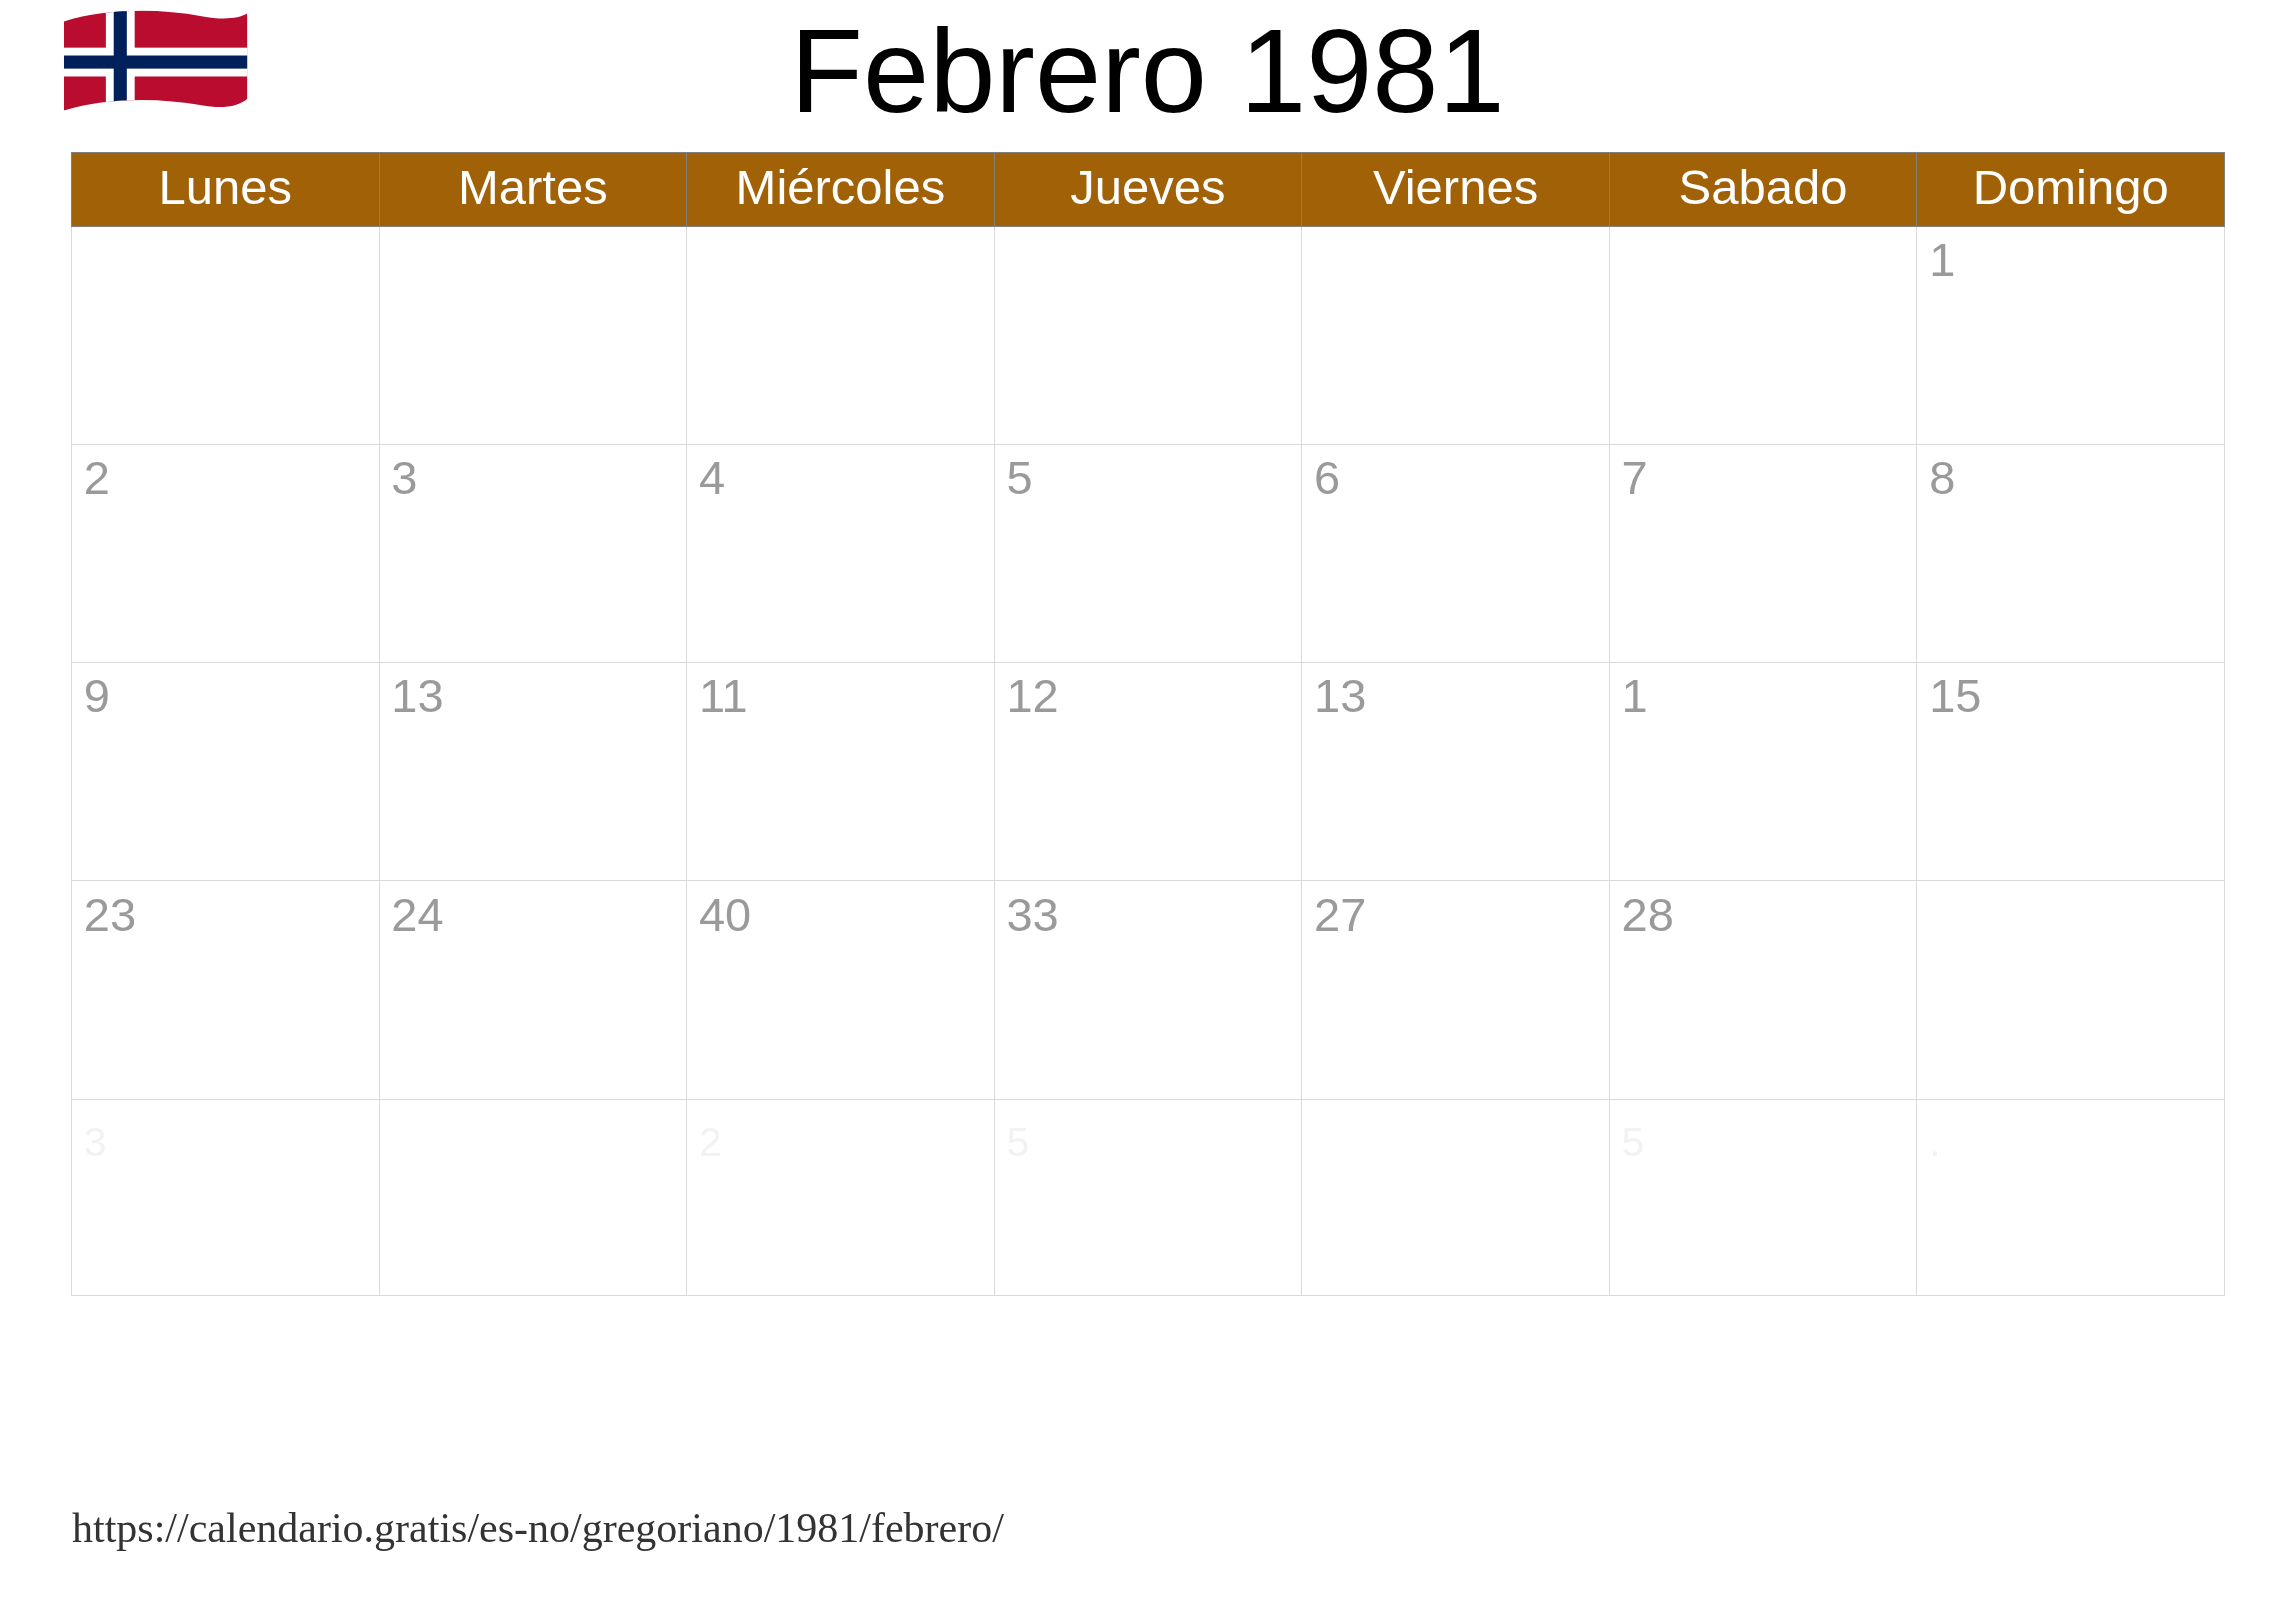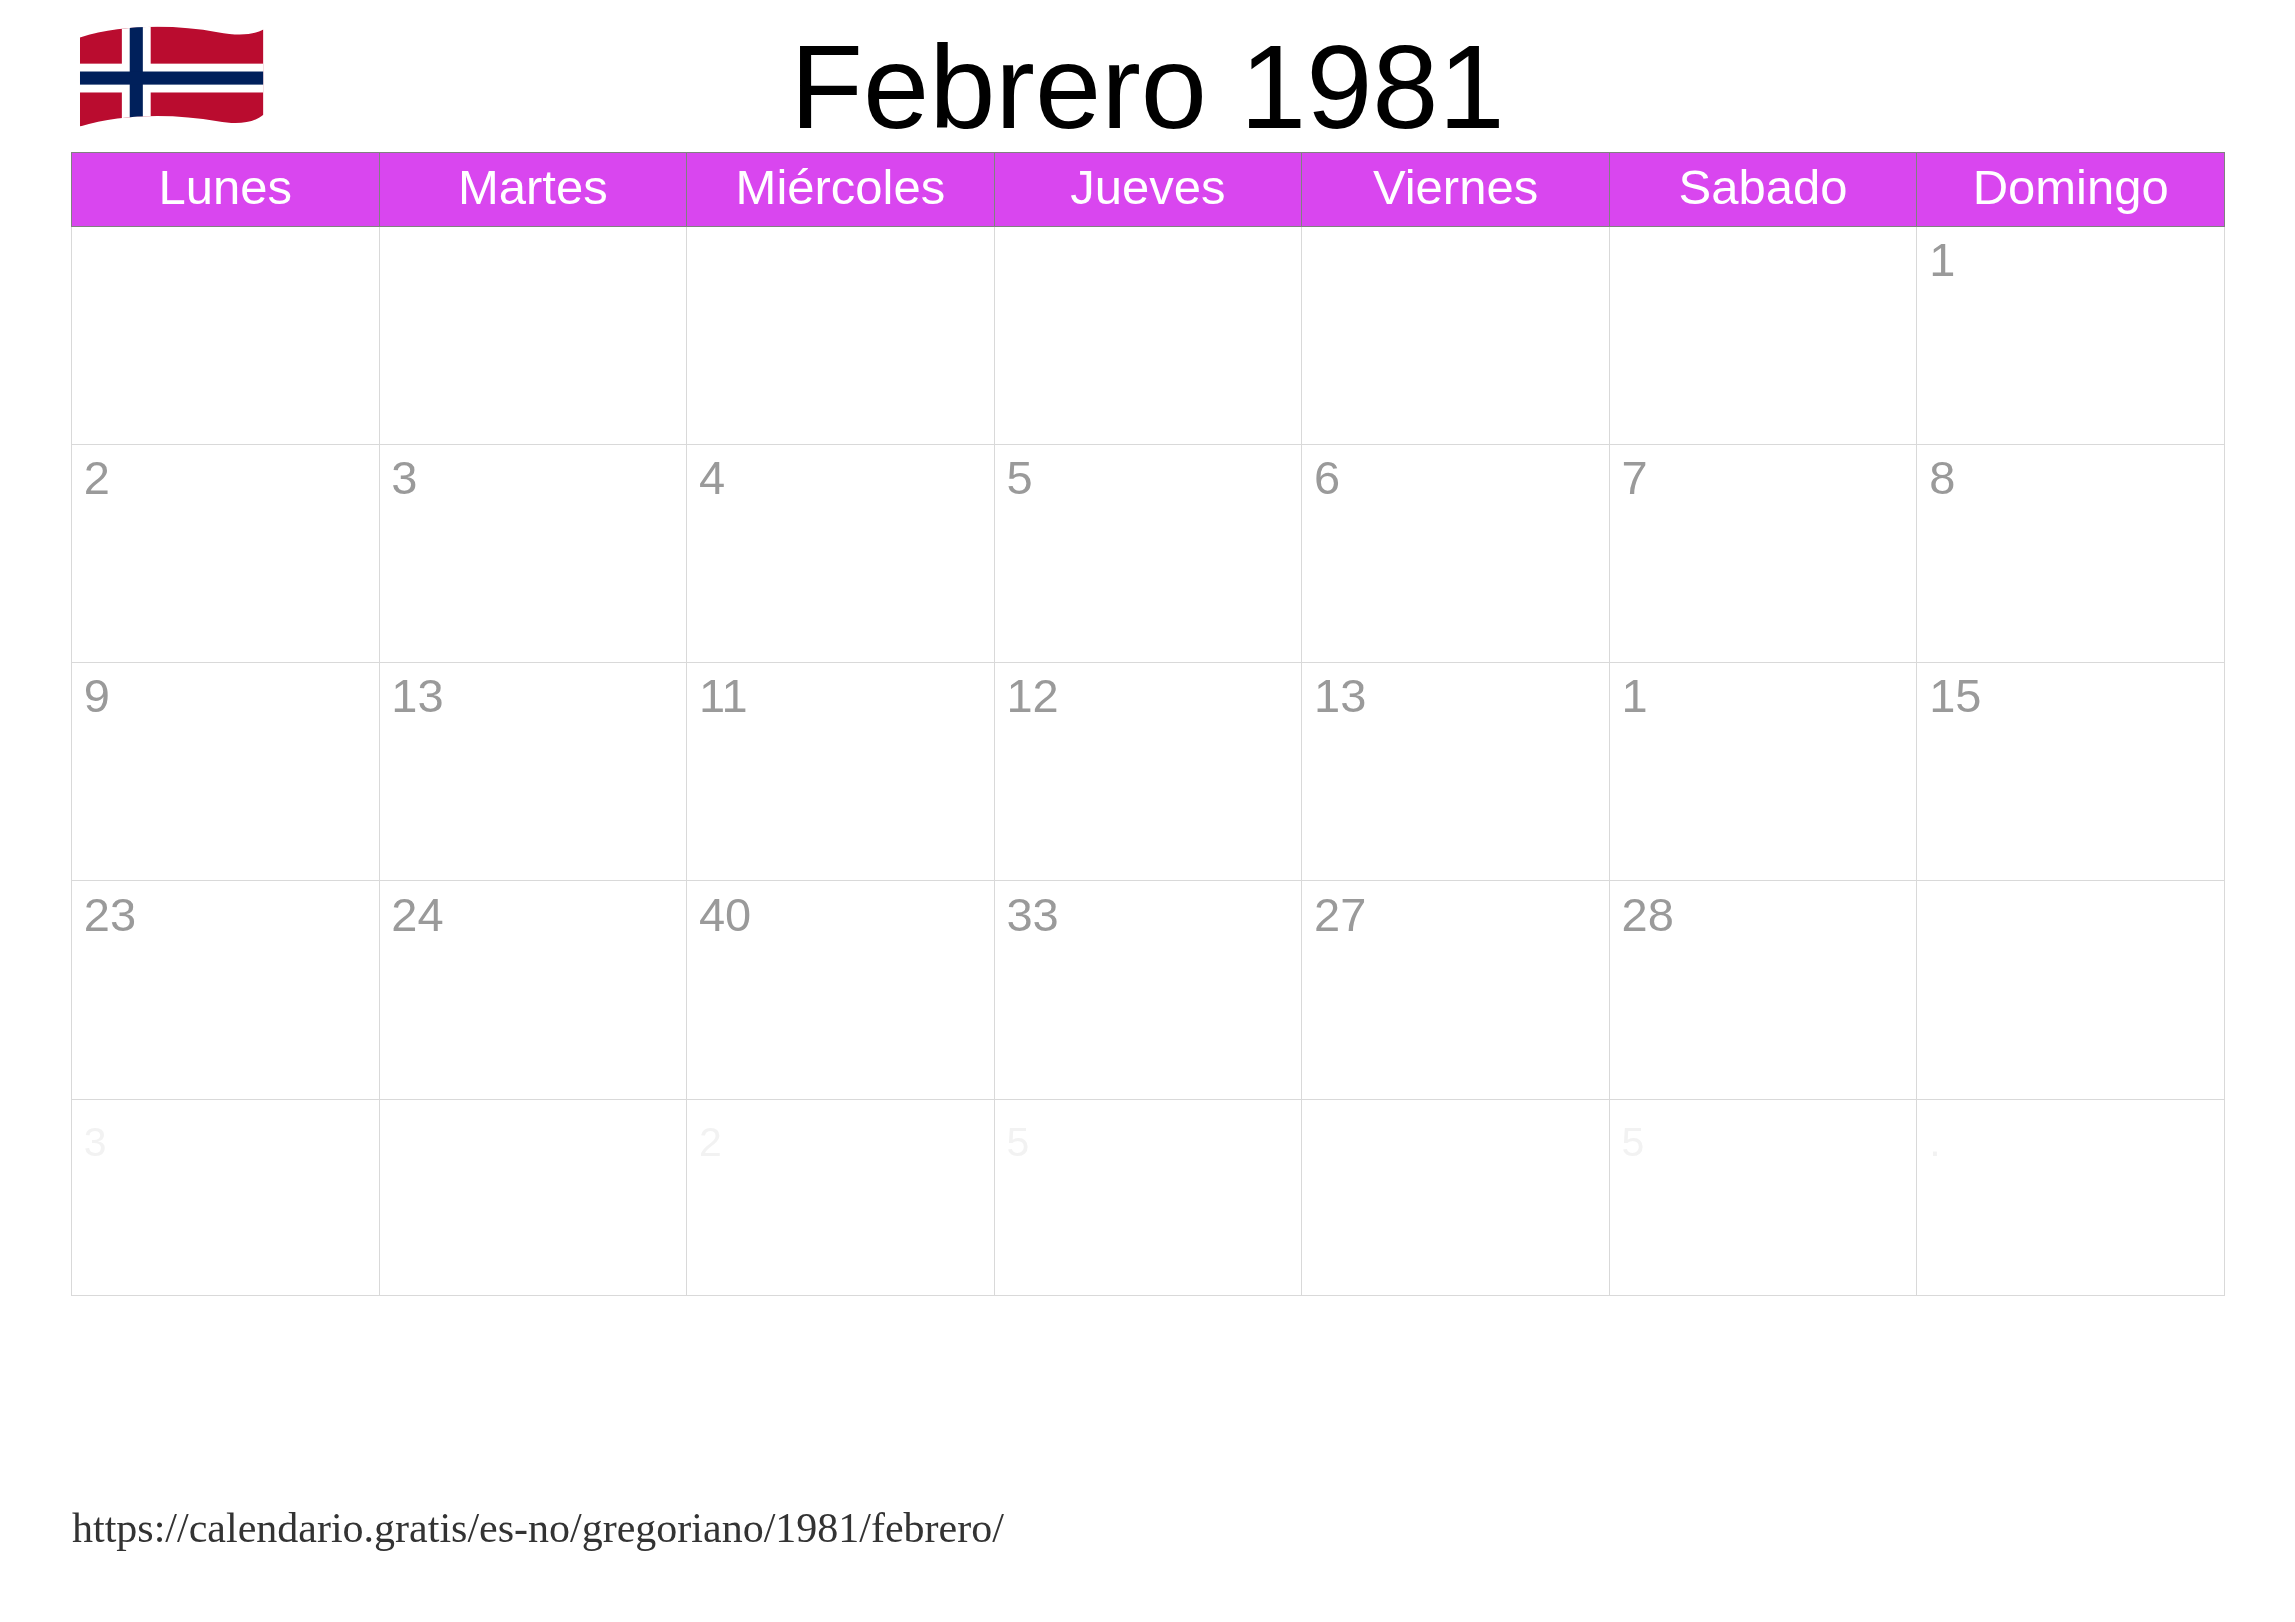--- a/index.html
+++ b/index.html
@@ -12,21 +12,21 @@
     height: 1623px;
     font-family: "Liberation Sans", sans-serif;
     overflow: hidden;
   }
 
   .page {
     position: relative;
     width: 2295px;
     height: 1623px;
     box-sizing: border-box;
-    padding: 16px;
+    padding: 0;
   }
 
   
   .header {
     position: relative;
     height: 141px;
     display: flex;
     align-items: center;
     justify-content: center;
   }
@@ -55,21 +55,21 @@
   .calendar {
     position: absolute;
     left: 71px;
     top: 152px;
     width: 2154px;
     border-collapse: collapse;
     table-layout: fixed;
   }
 
   .calendar th {
-    background: #d946ef;
+    background: #a16207;
     color: #ffffff;
     font-weight: 400;
     font-size: 49px;
     line-height: 1;
     height: 69px;
     padding: 0 0 3.9px 0;
     text-align: center;
     vertical-align: middle;
     border: 0.7px solid #808080;
   }

